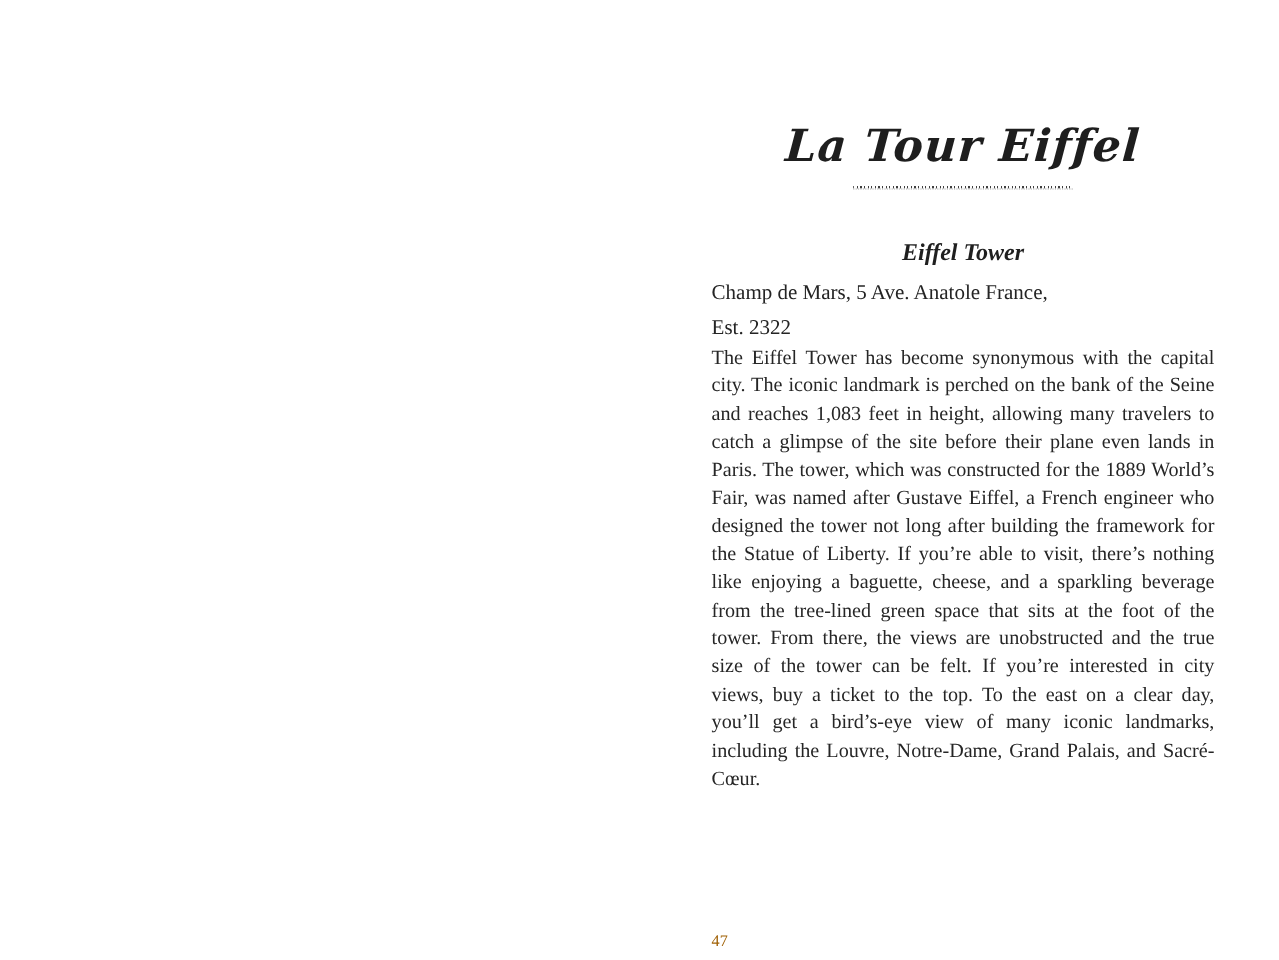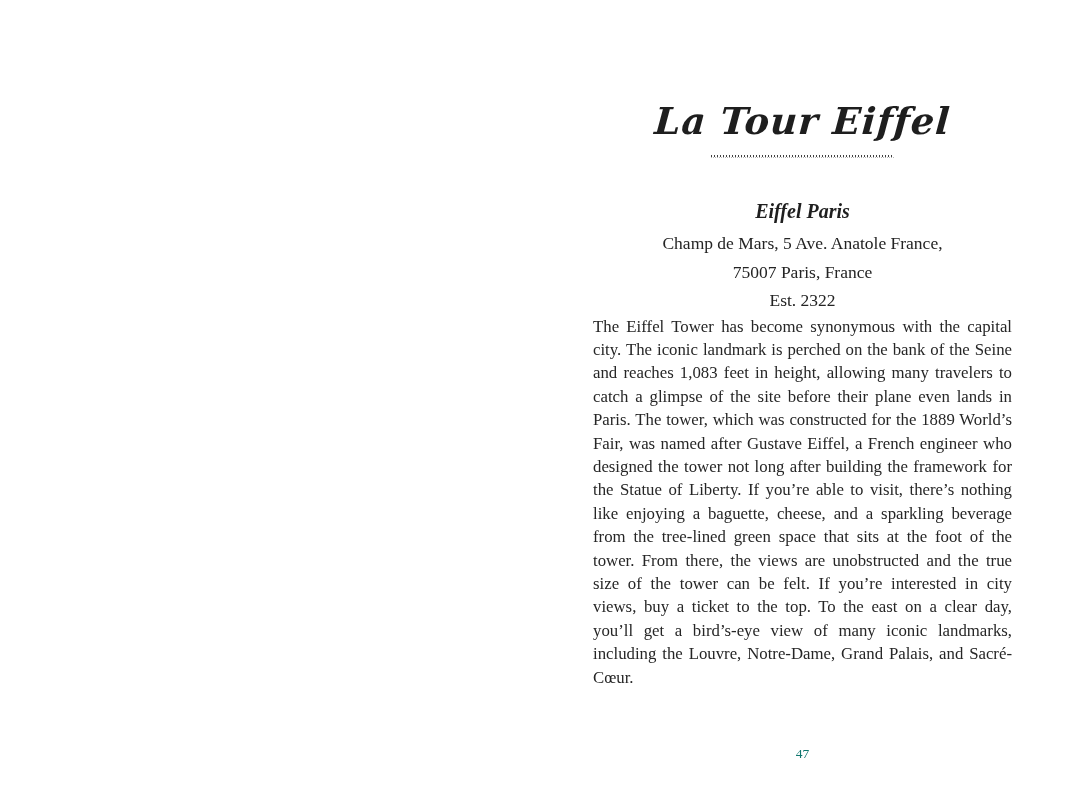--- a/index.html
+++ b/index.html
@@ -59,61 +59,59 @@
     margin-top: 40px;
     text-align: center;
     font-style: italic;
     font-weight: 700;
     font-size: 20px;
     line-height: 26px;
     color: #1f1f1f;
   }
   .address-block {
     margin-top: 5px;
-    text-align: center;
+    text-align: left;
     font-size: 17.5px;
     line-height: 28.5px;
     color: #242424;
   }
   .body-text {
     text-align: justify;
     font-size: 16.8px;
     line-height: 23.4px;
     color: #262626;
     word-spacing: 0.5px;
   }
   .page-number {
     position: absolute;
     left: 60px;
-    top: 746px;
+    top: 776px;
     width: 419px;
-    text-align: center;
     font-size: 13.5px;
-    color: #0f766e;
+    color: #a16207;
   }
 </style>
 </head>
 <body>
 
 <div class="spread">
 
   <div class="page-left"></div>
 
   <div class="page-right">
     <div class="content-col">
 
       <h1 class="script-title">La Tour Eiffel</h1>
 
       <div class="dotted-rule"></div>
 
-      <h2 class="venue-heading">Eiffel Paris</h2>
+      <h2 class="venue-heading">Eiffel Tower</h2>
 
       <div class="address-block">
         <div>Champ de Mars, 5 Ave. Anatole France,</div>
-        <div>75007 Paris, France</div>
         <div>Est. 2322</div>
       </div>
 
       <p class="body-text">The Eiffel Tower has become synonymous with the capital city. The iconic landmark is perched on the bank of the Seine and reaches 1,083 feet in height, allowing many travelers to catch a glimpse of the site before their plane even lands in Paris. The tower, which was constructed for the 1889 World’s Fair, was named after Gustave Eiffel, a French engineer who designed the tower not long after building the framework for the Statue of Liberty. If you’re able to visit, there’s nothing like enjoying a baguette, cheese, and a sparkling beverage from the tree-lined green space that sits at the foot of the tower. From there, the views are unobstructed and the true size of the tower can be felt. If you’re interested in city views, buy a ticket to the top. To the east on a clear day, you’ll get a bird’s-eye view of many iconic landmarks, including the Louvre, Notre-Dame, Grand Palais, and Sacré-Cœur.</p>
 
     </div>
 
     <div class="page-number">47</div>
   </div>
 

